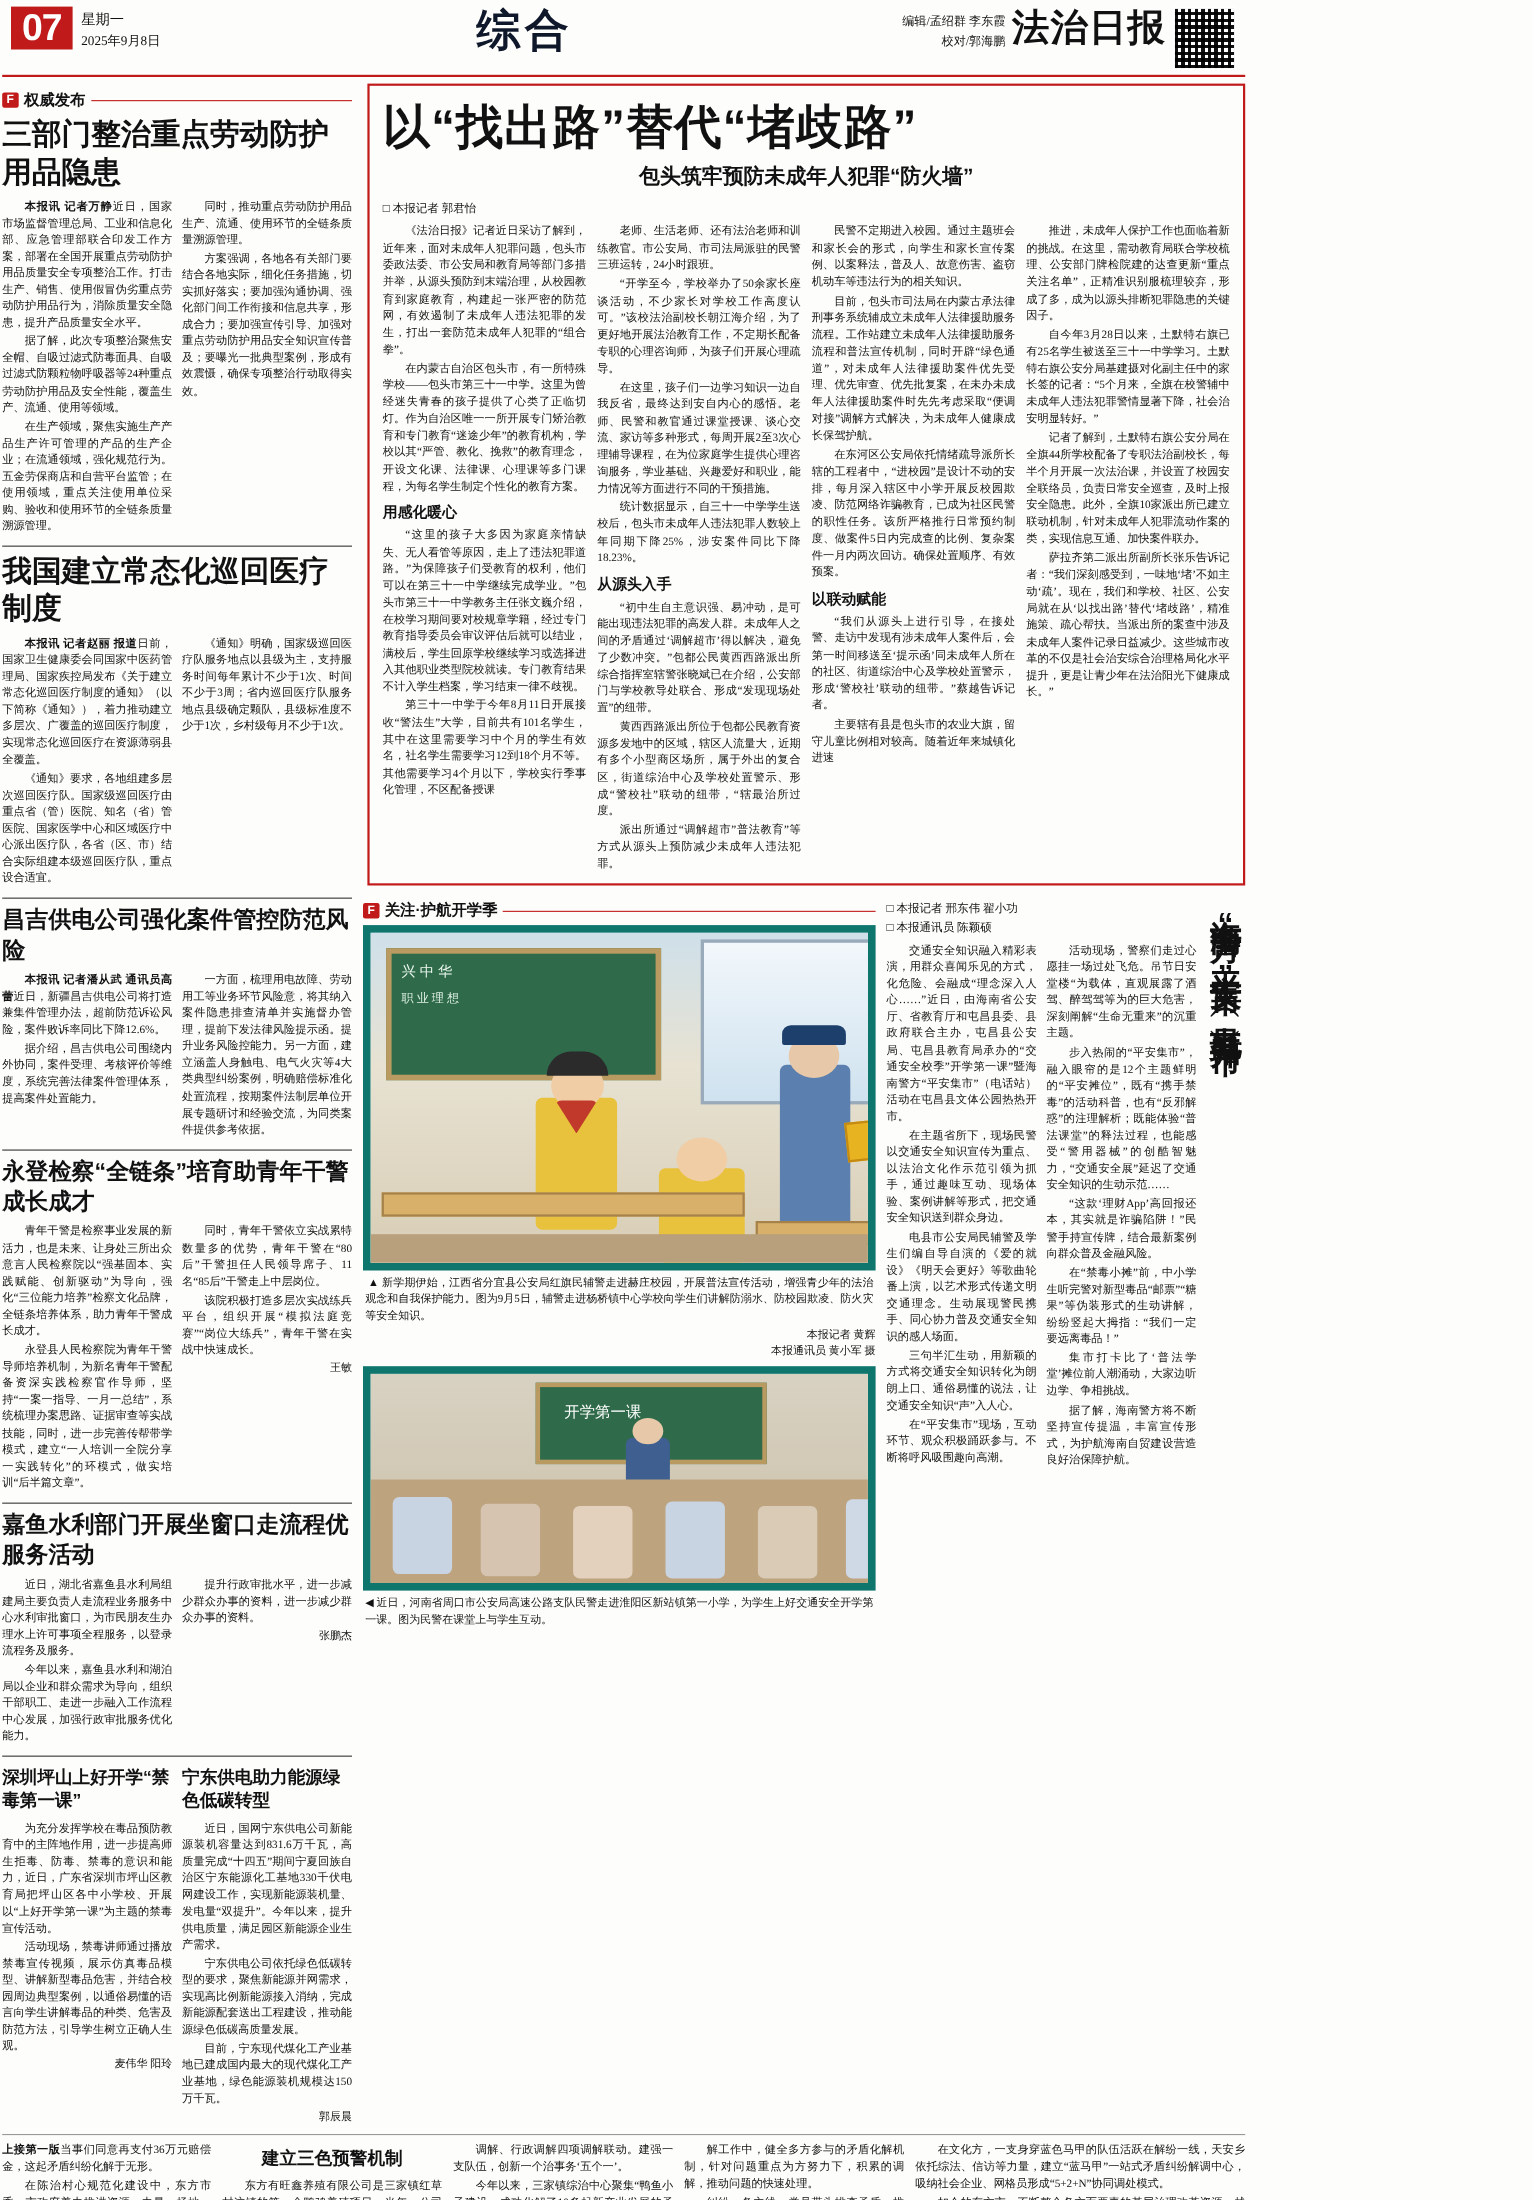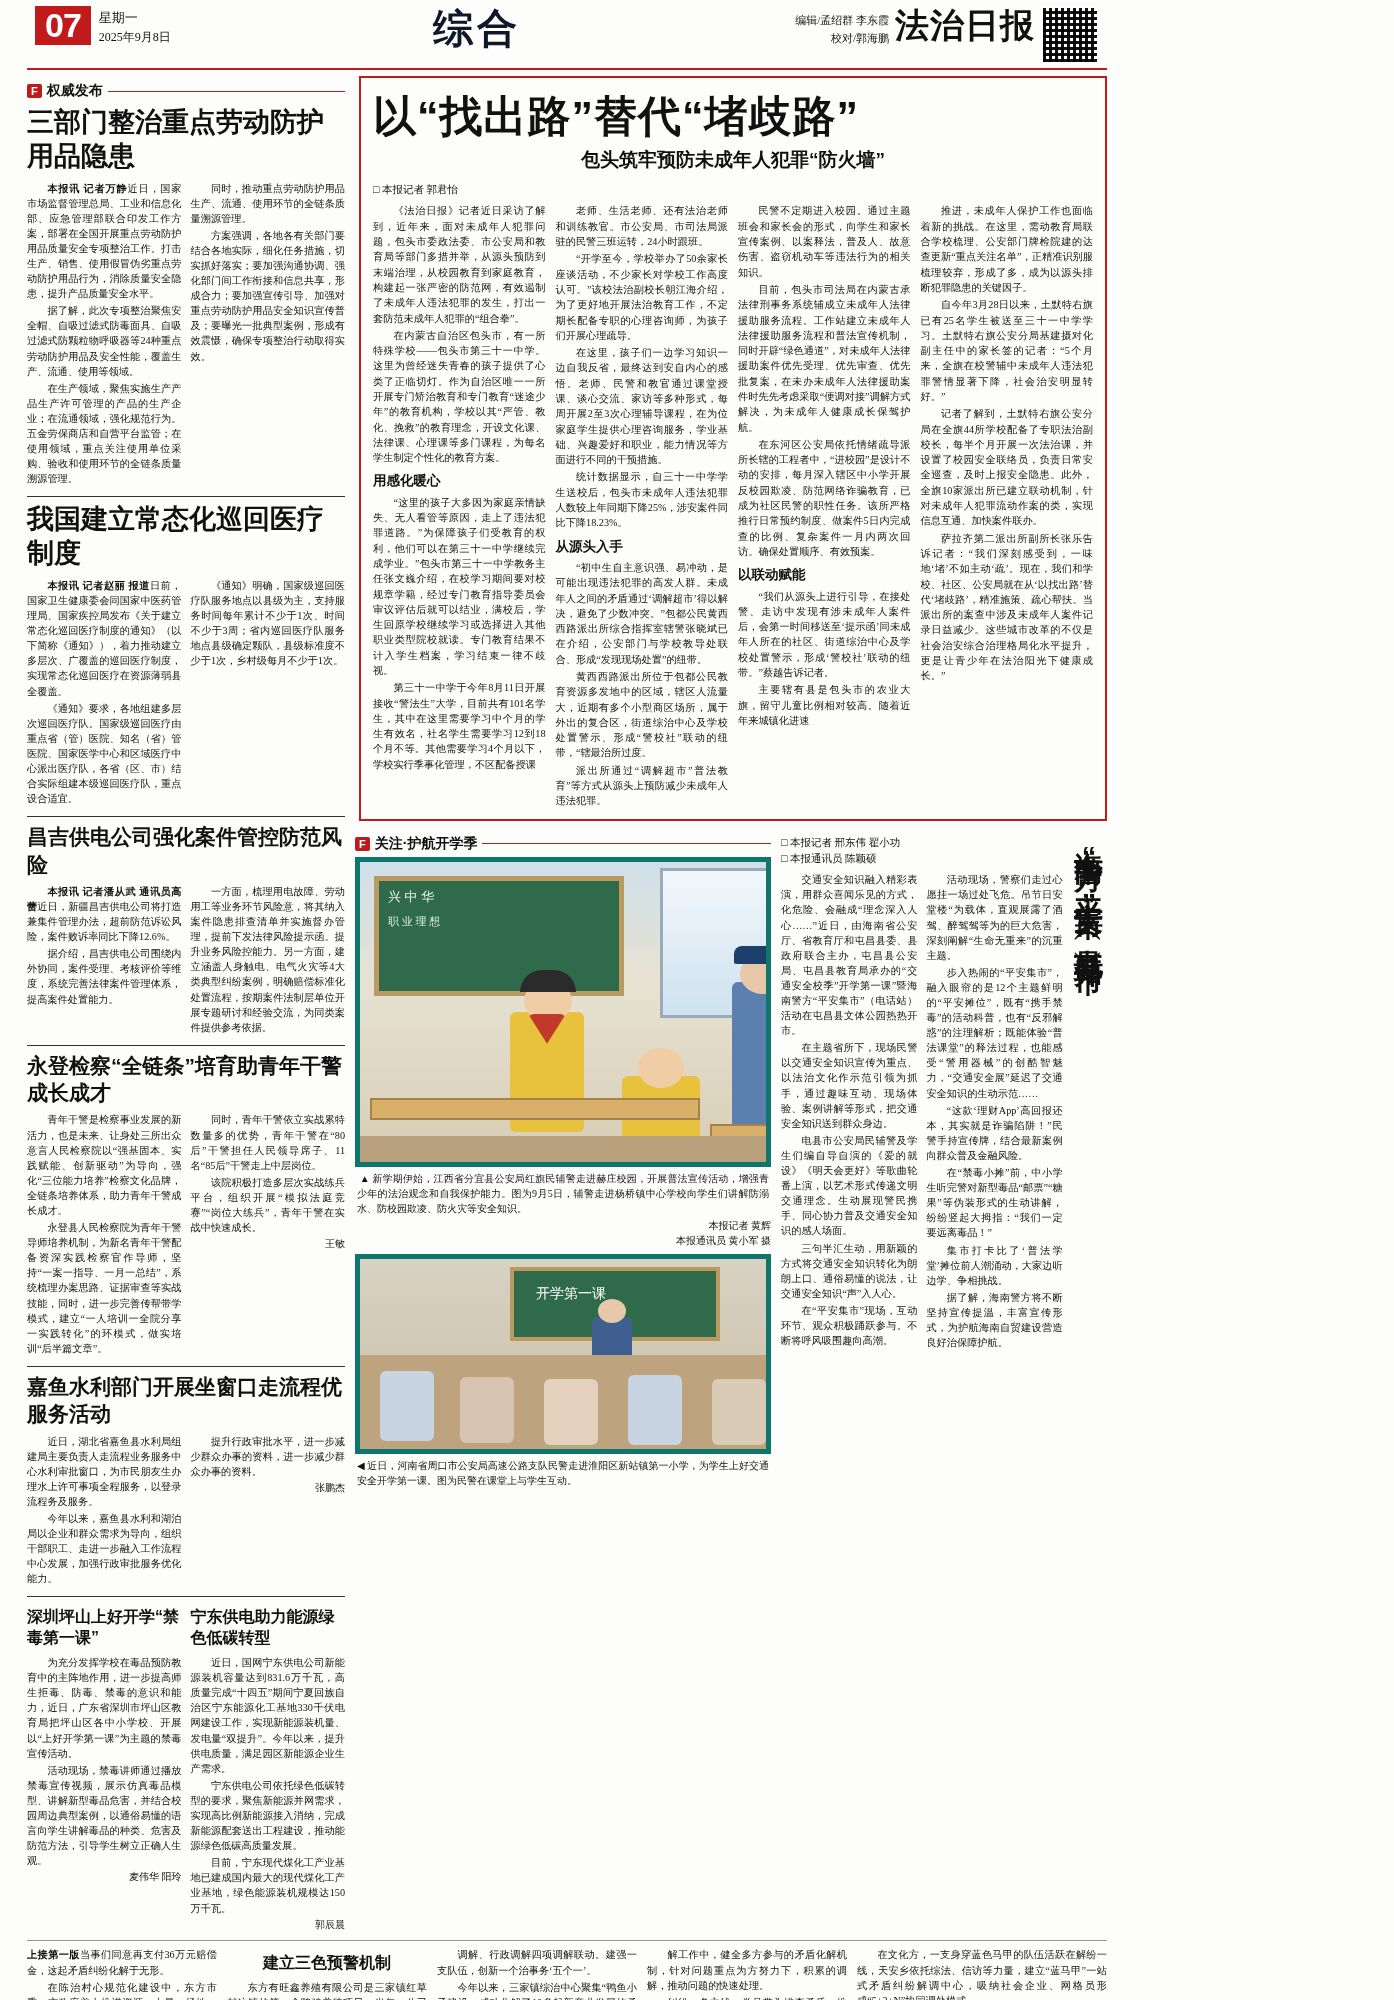--- a/index.html
+++ b/index.html
@@ -5,21 +5,21 @@
   * { box-sizing: border-box; }
   html, body { margin:0; padding:0; }
   body {
     width:1394px; height:2000px;
     background:#fdfdfb;
     font-family:"Liberation Serif", "DejaVu Serif", serif;
     color:#111;
     position:relative;
     overflow:hidden;
   }
-  .page { position:relative; width:1134px; height:2000px; padding:0 27px; }
+  .page { position:relative; width:1134px; height:2000px; padding:0 2px; }
 
   
   .masthead { display:flex; align-items:flex-start; height:70px; padding:6px 8px 0 8px; border-bottom:2px solid #c01a1a; position:relative; }
   .mh-left { display:flex; align-items:flex-start; gap:8px; width:250px; }
   .pagenum {
     font-family:"Liberation Sans", sans-serif;
     font-weight:bold; font-size:34px; color:#fff; background:#c01a1a;
     padding:2px 10px 3px 10px; line-height:1; letter-spacing:-1px;
   }
   .mh-date { font-size:12px; line-height:1.5; padding-top:2px; }
@@ -76,21 +76,21 @@
     font-size:43px; text-align:left; line-height:1.15; letter-spacing:1px; margin:4px 0 6px;
   }
   .feat-sub { font-family:"Liberation Sans", sans-serif; font-weight:bold; font-size:19px; text-align:center; margin-bottom:10px; }
   .feat-by { font-size:10.5px; margin-bottom:6px; }
   .feat-cols { display:flex; gap:10px; }
   .feat-cols > .c { flex:1; font-size:10.2px; line-height:1.5; text-align:justify; }
   .feat-cols .c p { margin:0 0 2px; text-indent:2em; }
   .sub-h { font-family:"Liberation Sans",sans-serif; font-weight:bold; font-size:13.5px; margin:6px 0 3px; text-indent:0; }
 
   
-  .photo-wrap { border:5px solid #0f766e;text-align:right; }
+  .photo-wrap { border:7px solid #0f766e;text-align:right; }
   .photo1 { height:300px; position:relative; overflow:hidden;
     background:linear-gradient(180deg,#cfe0ea 0%, #e7e2d2 40%, #d8cdb5 100%); }
   .photo2 { height:190px; position:relative; overflow:hidden;
     background:linear-gradient(180deg,#d8d2c3 0%, #cbbfa6 100%); }
   .cap { font-size:10px; line-height:1.5; margin:4px 2px 2px; text-align:justify; }
   .cap .tri { color:#c01a1a; }
   .cap-by { font-size:10px; text-align:right; line-height:1.5; }
 
   
   .vtitle {

